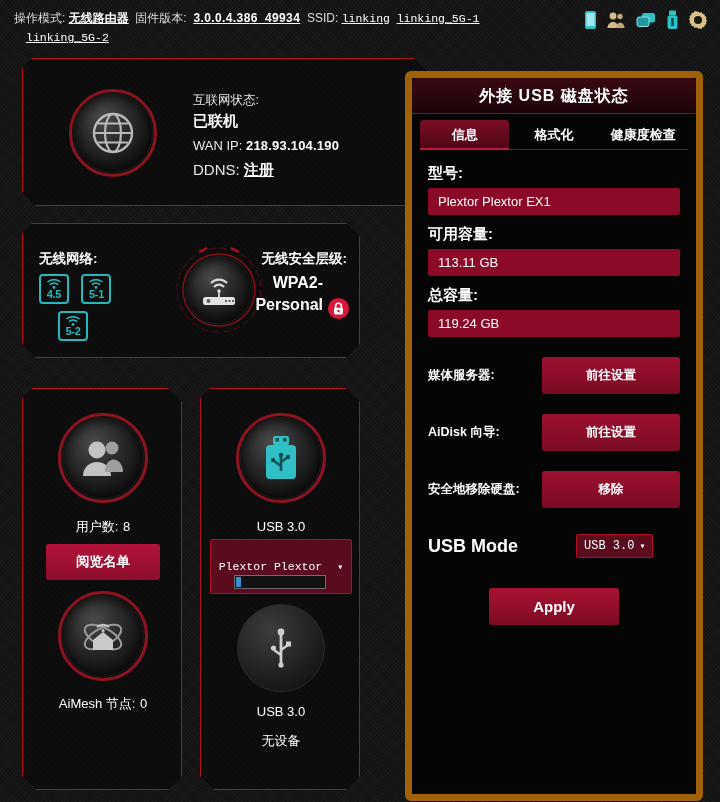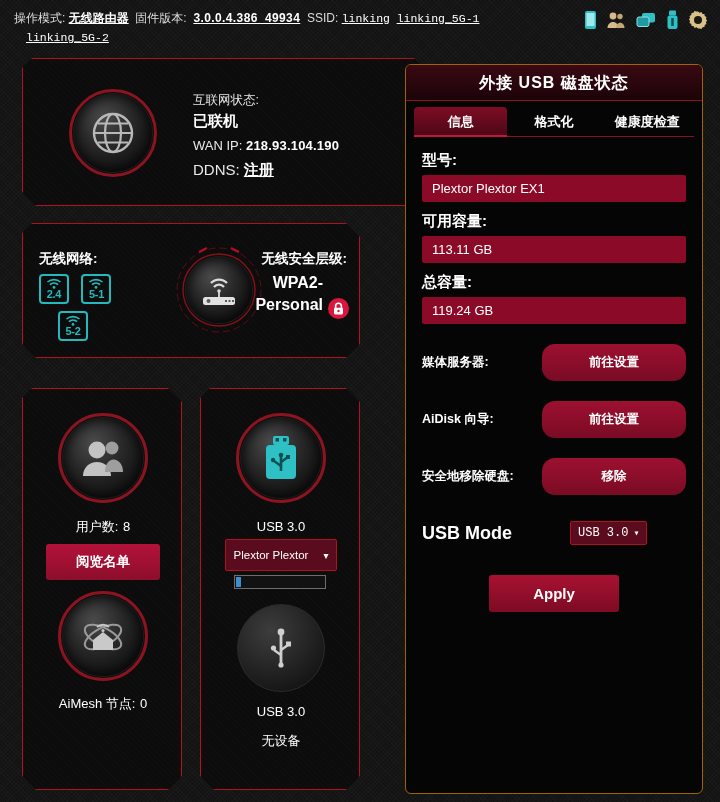--- a/index.html
+++ b/index.html
@@ -114,41 +114,41 @@
     color: #fff; font-size: 13px; font-weight: bold;
     border: none; border-radius: 3px;
     padding: 7px 16px; cursor: pointer;
   }
   .btn-red.wide { padding: 9px 30px; font-size: 13.5px; }
 
   
   .usb-select {
     background: #5a0b1d; color: #fff;
     border: 1px solid #b01020; border-radius: 2px;
-    font-family: Liberation Sans, sans-serif; font-size: 11.5px;
-    padding: 9px 8px; display: inline-flex; align-items: center; gap: 15px;
+    font-family: Liberation Mono, monospace; font-size: 11.5px;
+    padding: 20px 8px; display: inline-flex; align-items: center; gap: 15px;
     cursor: pointer;
   }
   .bar-outer {
     width: 92px; height: 14px; border: 1px solid #6d6d6d; background: #121212;
     margin: 0 auto; position: relative;
   }
   .bar-fill { position: absolute; left: 1px; top: 1px; bottom: 1px; background: #3a8fd0; }
   .orb-flat {
     border-radius: 50%;
     background: radial-gradient(circle at 38% 30%, #3d3d3d 0%, #262626 45%, #141414 80%);
     border: 1px solid #2b2b2b;
     display: flex; align-items: center; justify-content: center;
   }
 
   
   #right-panel {
-    position: absolute; left: 405px; top: 64px; width: 298px; height: 730px;
+    position: absolute; left: 405px; top: 71px; width: 298px; height: 730px;
     background: #060505;
-    border: 1px solid #a16207;
+    border: 7px solid #a16207;
     border-radius: 6px;
   }
   .rp-title {
     height: 36px; line-height: 36px; text-align: center;
     color: #fff; font-size: 16px; font-weight: bold; letter-spacing: 1px;
     background: linear-gradient(#3a0912, #1b0408);
     border-bottom: 1px solid #8a1020;
     border-radius: 5px 5px 0 0;
   }
   .rp-tabs { display: flex; height: 30px; margin: 6px 8px 0 8px; }
@@ -169,21 +169,21 @@
     background: #8b0a28; color: #fff;
     font-size: 13px; padding: 6px 10px;
     border-radius: 2px;
   }
   .act-row { display: flex; align-items: center; margin-top: 20px; }
   .act-row .al { color: #fff; font-size: 12.5px; font-weight: bold; width: 120px; }
   .act-btn {
     width: 144px; text-align: center;
     background: linear-gradient(#9d1030, #7a0b24);
     color: #fff; font-size: 12.5px; font-weight: bold;
-    border: none; border-radius: 13px; padding: 10px 16px; cursor: pointer;
+    border: none; border-radius: 3px; padding: 10px 16px; cursor: pointer;
   }
   .mode-row { display: flex; align-items: center; margin-top: 26px; }
   .mode-row .al { color: #fff; font-size: 18px; font-weight: bold; width: 120px; }
   .mode-sel {
     background: #5a0b1d; color: #fff;
     border: 1px solid #b01020; border-radius: 2px;
     font-family: "Liberation Mono", monospace; font-size: 12px;
     padding: 4px 7px; display: inline-flex; align-items: center; gap: 5px;
     cursor: pointer; margin-left: 28px;
   }
@@ -284,21 +284,21 @@
 
     <div class="band-badges">
       <div class="band">
         <span class="arcs">
           <svg width="15" height="11" viewBox="0 0 15 11">
               <path d="M1 4a10 10 0 0 1 13 0" stroke="#25b9bd" stroke-width="1.6" fill="none"></path>
               <path d="M3.4 6.6a6.3 6.3 0 0 1 8.2 0" stroke="#25b9bd" stroke-width="1.6" fill="none"></path>
               <circle cx="7.5" cy="9.4" r="1.4" fill="#25b9bd"></circle>
             </svg>
         </span>
-        <span class="bnum">2.4</span>
+        <span class="bnum">4.5</span>
       </div>
       <div class="band">
         <span class="arcs">
           <svg width="15" height="11" viewBox="0 0 15 11">
               <path d="M1 4a10 10 0 0 1 13 0" stroke="#25b9bd" stroke-width="1.6" fill="none"></path>
               <path d="M3.4 6.6a6.3 6.3 0 0 1 8.2 0" stroke="#25b9bd" stroke-width="1.6" fill="none"></path>
               <circle cx="7.5" cy="9.4" r="1.4" fill="#25b9bd"></circle>
             </svg>
         </span>
         <span class="bnum">5-1</span>

